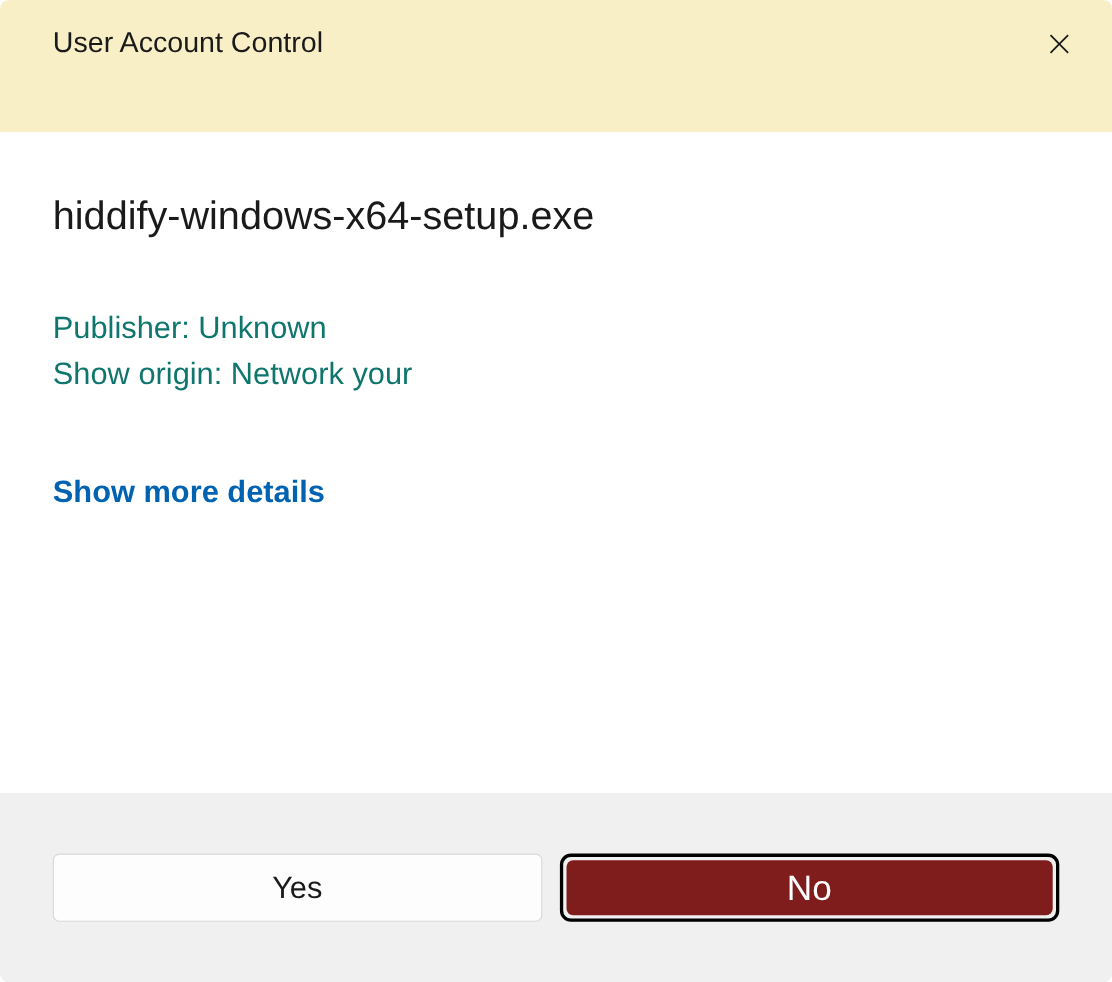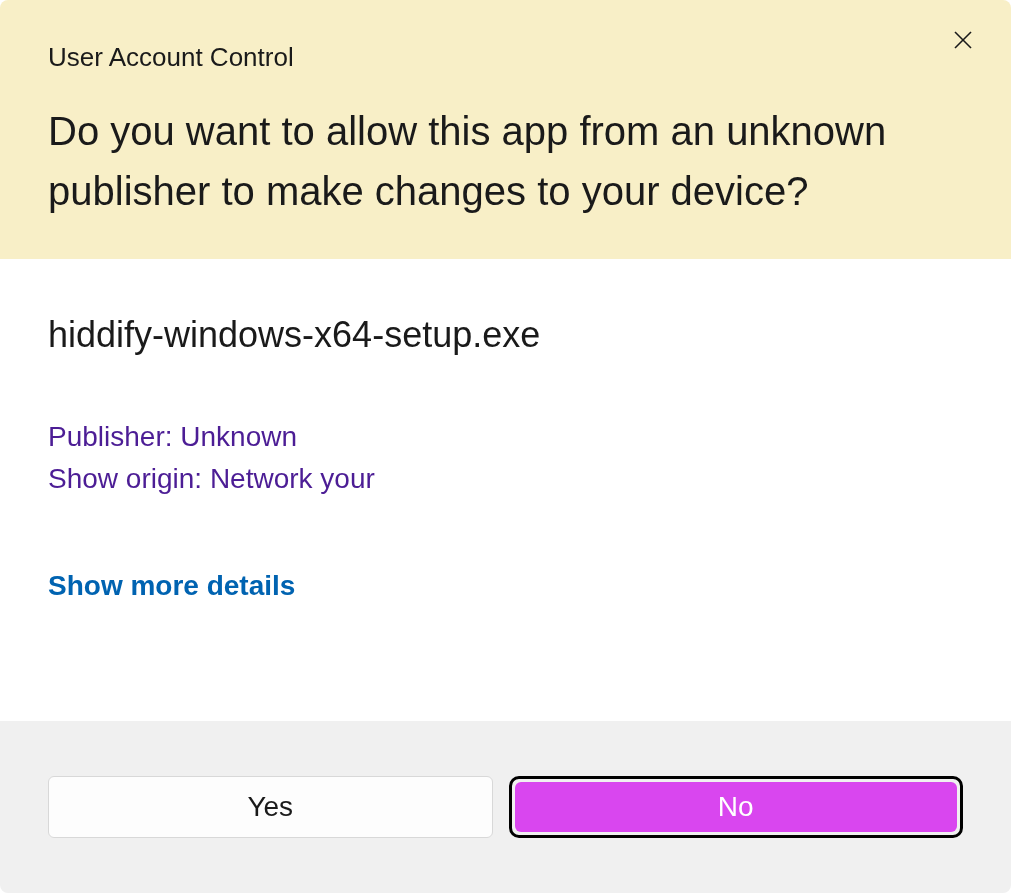--- a/index.html
+++ b/index.html
@@ -40,21 +40,21 @@
       background: transparent;
       border: none;
     }
     .close-button svg {
       width: 24px;
       height: 24px;
     }
     .title-small {
       font-size: 26px;
       color: #1a1a1a;
-      margin-top: 32px;
+      margin-top: 13px;
       margin-bottom: 28px;
       font-weight: 400;
     }
     .title-main {
       font-size: 40px;
       color: #1a1a1a;
       line-height: 1.5;
       font-weight: 400;
     }
     .body-section {
@@ -63,21 +63,21 @@
       flex: 1;
     }
     .filename {
       font-size: 36px;
       color: #1a1a1a;
       margin-bottom: 60px;
       font-weight: 400;
     }
     .detail-line {
       font-size: 28px;
-      color: #4c1d95;
+      color: #0f766e;
       line-height: 1.5;
       font-weight: 400;
     }
     .details-link {
       font-size: 28px;
       color: #0063b1;
       margin-top: 70px;
       display: inline-block;
       cursor: pointer;
       font-weight: 700;
@@ -105,44 +105,43 @@
     .btn-no-wrapper {
       flex: 1;
       border: 3px solid #000;
       border-radius: 10px;
       padding: 3px;
       display: flex;
     }
     .btn-no {
       width: 100%;
       height: 100%;
-      background: #d946ef;
+      background: #7f1d1d;
       border: none;
       border-radius: 6px;
       color: #ffffff;
-      font-size: 28px;
+      font-size: 32px;
       cursor: pointer;
       font-family: inherit;
       font-weight: 400;
     }
   </style>
 </head>
 <body>
 
 <div class="dialog">
 
   <div class="header-section">
     <button class="close-button">
       <svg viewBox="0 0 24 24" fill="none" stroke="#1a1a1a" stroke-width="1.6">
         <line x1="4" y1="4" x2="20" y2="20"></line>
         <line x1="20" y1="4" x2="4" y2="20"></line>
       </svg>
     </button>
     <div class="title-small">User Account Control</div>
-    <div class="title-main">Do you want to allow this app from an unknown publisher to make changes to your device?</div>
   </div>
 
   <div class="body-section">
     <div class="filename">hiddify-windows-x64-setup.exe</div>
     <div class="detail-line">
       <span>Publisher:</span>
       <span>Unknown</span>
     </div>
     <div class="detail-line">
       <span>Show origin:</span>

